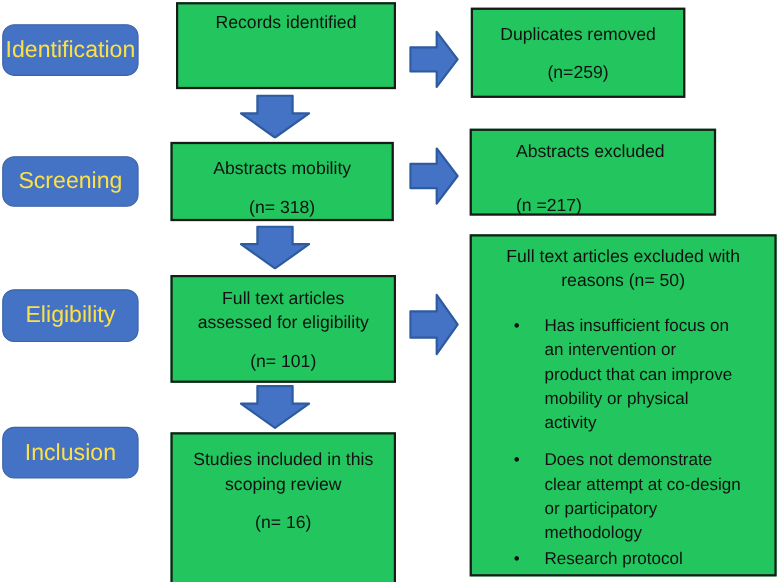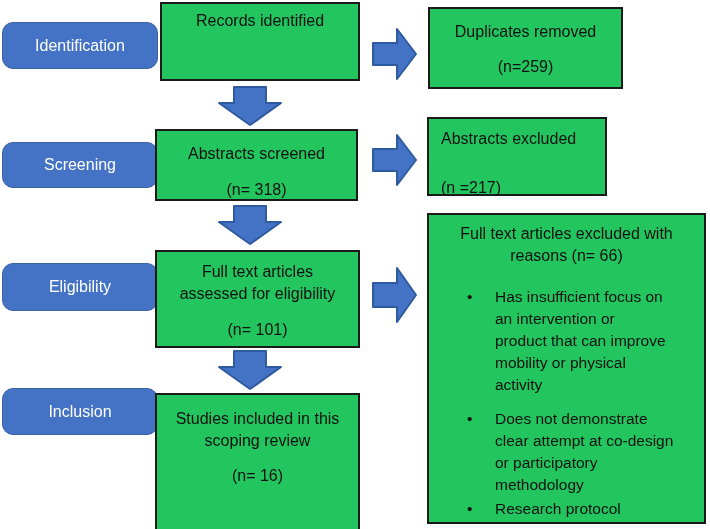--- a/index.html
+++ b/index.html
@@ -20,26 +20,26 @@
     position: relative;
     width: 710px;
     height: 529px;
     background: #ffffff;
     overflow: hidden;
     color: var(--text);
   }
   .stage-pill {
     position: absolute;
     left: 2px;
-    width: 156px;
+    width: 124px;
     background: var(--stage-fill);
     border: 1px solid var(--stage-border);
     border-radius: 11px;
-    color: #ffffff;
-    font-size: 16px;
+    color: #fde047;
+    font-size: 21px;
     display: flex;
     align-items: center;
     justify-content: center;
     box-sizing: border-box;
   }
   .flow-box {
     position: absolute;
     border: 2px solid var(--box-border);
     box-sizing: border-box;
     background: #22c55e;
@@ -100,49 +100,49 @@
   </div>
   <div class="stage-pill" style="top:388px;height:47px;align-items:center;">
     <span>Inclusion</span>
   </div>
 
   <div class="flow-box" style="left:160px;top:2px;width:200px;height:79px;padding-top:6px;">
     <div class="lines">Records identified</div>
   </div>
 
   <div class="flow-box" style="left:155px;top:129px;width:203px;height:72px;padding-top:12px;">
-    <div class="lines">Abstracts screened</div>
+    <div class="lines">Abstracts mobility</div>
     <div class="count" style="margin-top:14px;">(n= 318)</div>
   </div>
 
   <div class="flow-box" style="left:155px;top:250px;width:205px;height:98px;padding-top:9px;">
     <div class="lines">Full text articles
 assessed for eligibility</div>
     <div class="count" style="margin-top:14px;">(n= 101)</div>
   </div>
 
   <div class="flow-box" style="left:155px;top:393px;width:205px;height:140px;padding-top:13px;">
     <div class="lines">Studies included in this
 scoping review</div>
     <div class="count" style="margin-top:13px;text-align:center;">(n= 16)</div>
   </div>
 
   <div class="flow-box" style="left:428px;top:7px;width:195px;height:82px;padding-top:12px;">
     <div class="lines">Duplicates removed</div>
     <div class="count" style="margin-top:13px;">(n=259)</div>
   </div>
 
-  <div class="flow-box left-align" style="left:427px;top:117px;width:180px;height:79px;padding-top:9px;padding-left:12px;">
+  <div class="flow-box left-align" style="left:427px;top:117px;width:224px;height:79px;padding-top:9px;padding-left:40px;">
     <div class="lines">Abstracts excluded</div>
     <div class="count" style="margin-top:27px;">(n =217)</div>
   </div>
 
   <div class="flow-box" style="left:427px;top:213px;width:279px;height:311px;padding-top:8px;">
     <div class="reasons-title">Full text articles excluded with
-reasons (n= 66)</div>
+reasons (n= 50)</div>
     <div class="bullet-list">
       <div class="bullet-item">
         <span class="bullet-marker">•</span>
         <span class="bullet-text">Has insufficient focus on
 an intervention or
 product that can improve
 mobility or physical
 activity</span>
       </div>
       <div class="bullet-item">

